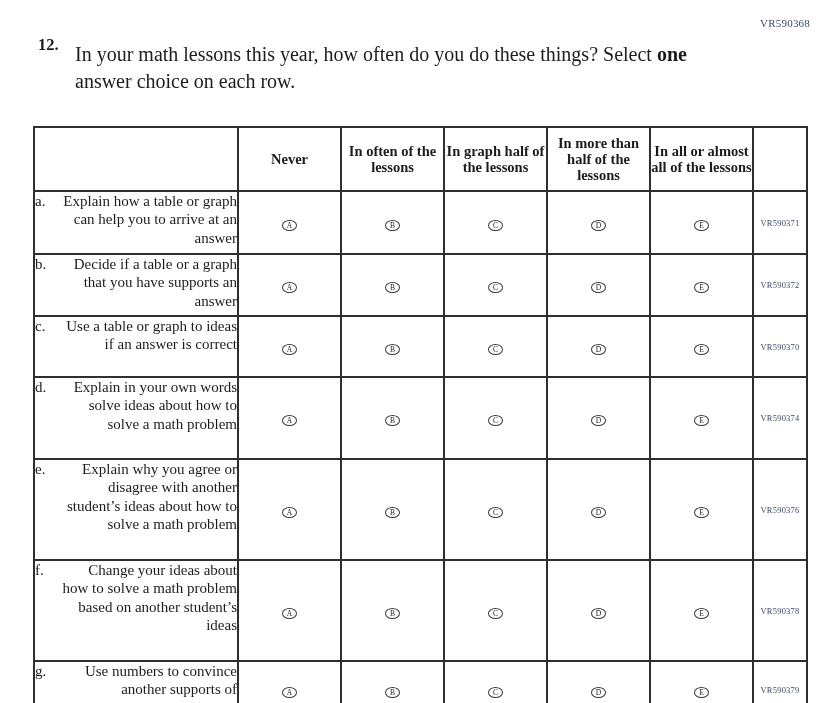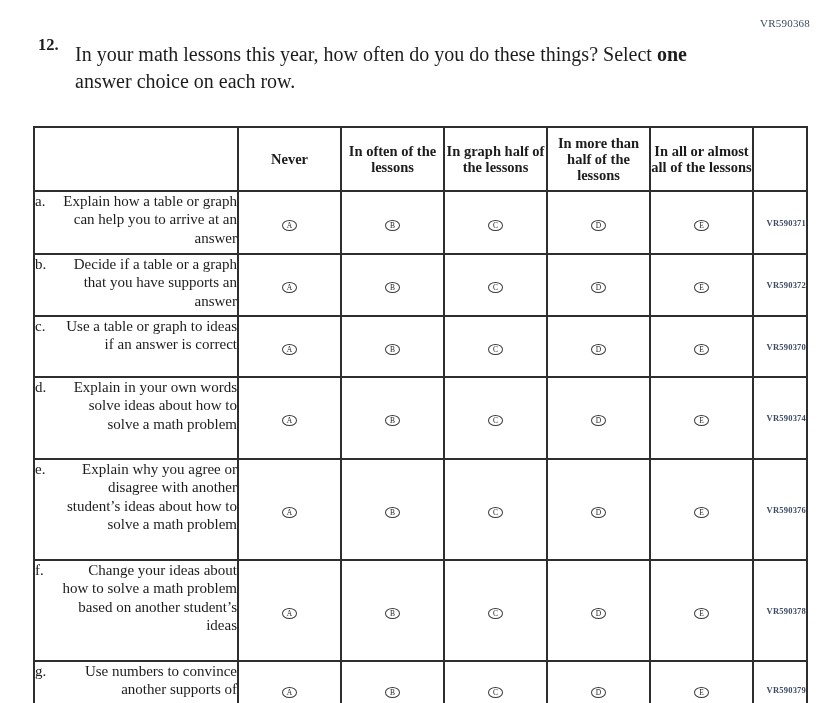--- a/index.html
+++ b/index.html
@@ -97,26 +97,25 @@
     border-radius: 50%;
     align-items: center;
     justify-content: center;
     font-size: 7.5px;
     line-height: 1;
     color: #222222;
     box-sizing: border-box;
     cursor: pointer;
   }
   td.vr-cell {
-    text-align: right;
+    text-align: center;
     vertical-align: middle;
     font-size: 8.5px;
     letter-spacing: 0.2px;
     color: #3d4a63;
-    font-weight: bold;
   }
 </style>
 </head>
 <body>
 
 <div class="page">
 
   <div class="vr-top">VR590368</div>
 
   <div class="question">

